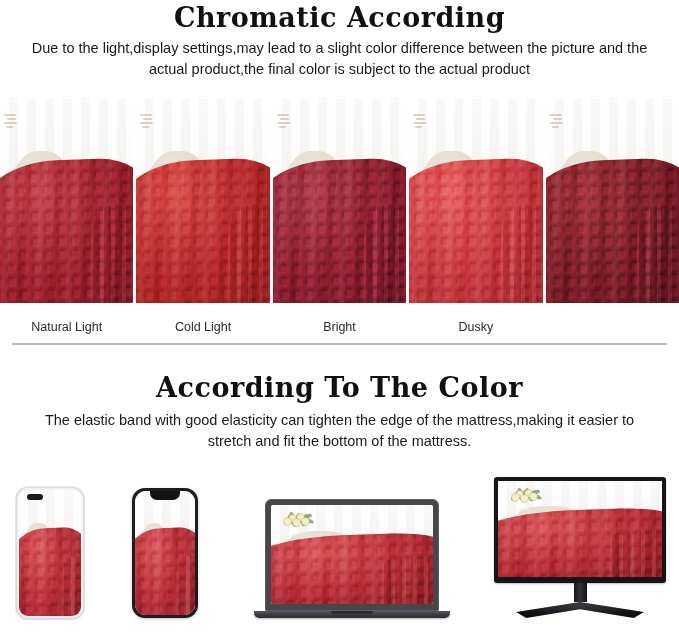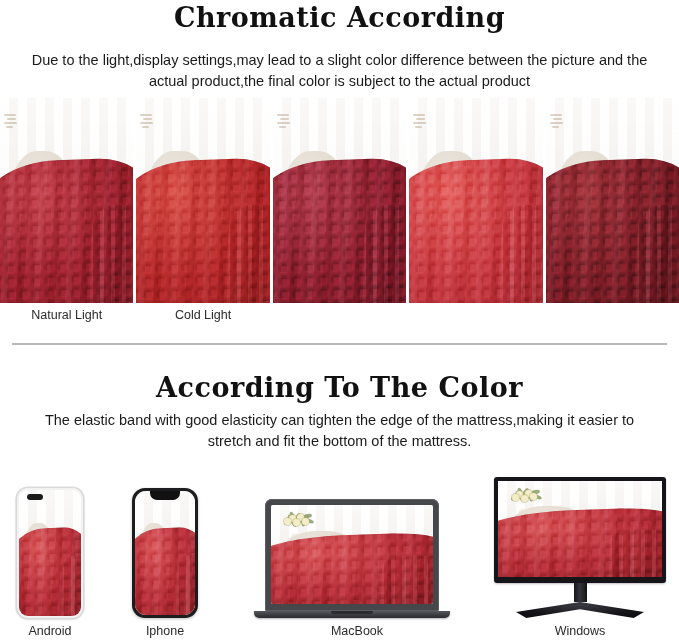--- a/index.html
+++ b/index.html
@@ -91,21 +91,21 @@
   .drape {
     position:absolute; right:2%; top:28%; width:34%; height:74%;
     border-radius:38% 18% 6% 10% / 22% 14% 6% 8%;
     transform:rotate(4deg);
     background-image:repeating-linear-gradient(88deg,
       rgba(255,255,255,.22) 0 4px, rgba(0,0,0,.20) 4px 11px);
     mix-blend-mode:soft-light;
   }
 
   .caption-row { position:absolute; left:0; top:303px; width:679px; height:26px; display:flex; }
-  .caption { text-align:center; font-size:12.5px; color:#2a2a2a; padding-top:5px; }
+  .caption { text-align:center; font-size:12.5px; color:#2a2a2a; padding-top:17px; }
 
   .divider {
     position:absolute; left:12px; top:343px; width:655px; height:2px;
     background:#b9b9b9;
   }
 
   
   .devices { position:absolute; left:0; top:468px; width:679px; height:150px; }
   .device { position:absolute; bottom:0; }
 
@@ -198,21 +198,21 @@
 </style>
 </head>
 <body>
 
 <div class="page">
 
   <div style="position:absolute;left:0;top:2px;width:679px;">
     <div class="section-title">Chromatic According</div>
   </div>
 
-  <div style="position:absolute;left:0;top:50px;width:679px;">
+  <div style="position:absolute;left:0;top:38px;width:679px;">
     <div class="section-sub">Due to the light,display settings,may lead to a slight color difference between the picture and the actual product,the final color is subject to the actual product</div>
   </div>
 
   <div class="strip">
       <div class="panel" style="width: 133.4px;">
         <div class="room">
           <div class="watermark">
             <span></span>
             <span></span>
             <span></span>
@@ -277,20 +277,22 @@
           <div class="chair"></div>
           <div class="blanket" style="background: radial-gradient(at 34% 18%, rgb(160, 52, 60) 0%, rgb(125, 31, 40) 46%, rgb(92, 20, 28) 100%);">
             <div class="drape"></div>
           </div>
         </div>
       </div>
     </div>
   <div class="caption-row">
       <div class="caption" style="width: 133.4px;">Natural Light</div>
       <div class="caption" style="width: 133.4px; margin-left: 3px;">Cold Light</div>
+      <div class="caption" style="width: 133.4px; margin-left: 3px;">Bright</div>
+      <div class="caption" style="width: 133.4px; margin-left: 3px;">Dusky</div>
     </div>
 
   <div class="divider" style="background: rgb(185, 185, 185);"></div>
 
   <div style="position:absolute;left:0;top:372px;width:679px;">
     <div class="section-title">According To The Color</div>
   </div>
 
   <div style="position:absolute;left:0;top:410px;width:679px;">
     <div class="section-sub">The elastic band with good elasticity can tighten the edge of the mattress,making it easier to stretch and fit the bottom of the mattress.</div>
@@ -386,20 +388,14 @@
               <div class="blanket" style="background: radial-gradient(at 34% 18%, rgb(216, 86, 90) 0%, rgb(183, 48, 58) 46%, rgb(138, 32, 40) 100%);">
                 <div class="drape"></div>
               </div>
             </div>
           </div>
         </div>
         <div class="neck"></div>
         <div class="foot"></div>
       </div>
     </div>
-  <div class="dev-captions">
-      <div class="dev-cap" style="width: 120px; left: -10px;">Android</div>
-      <div class="dev-cap" style="width: 120px; left: 105px;">Iphone</div>
-      <div class="dev-cap" style="width: 120px; left: 297px;">MacBook</div>
-      <div class="dev-cap" style="width: 120px; left: 520px;">Windows</div>
-    </div>
 
 </div>
 
 </body></html>

